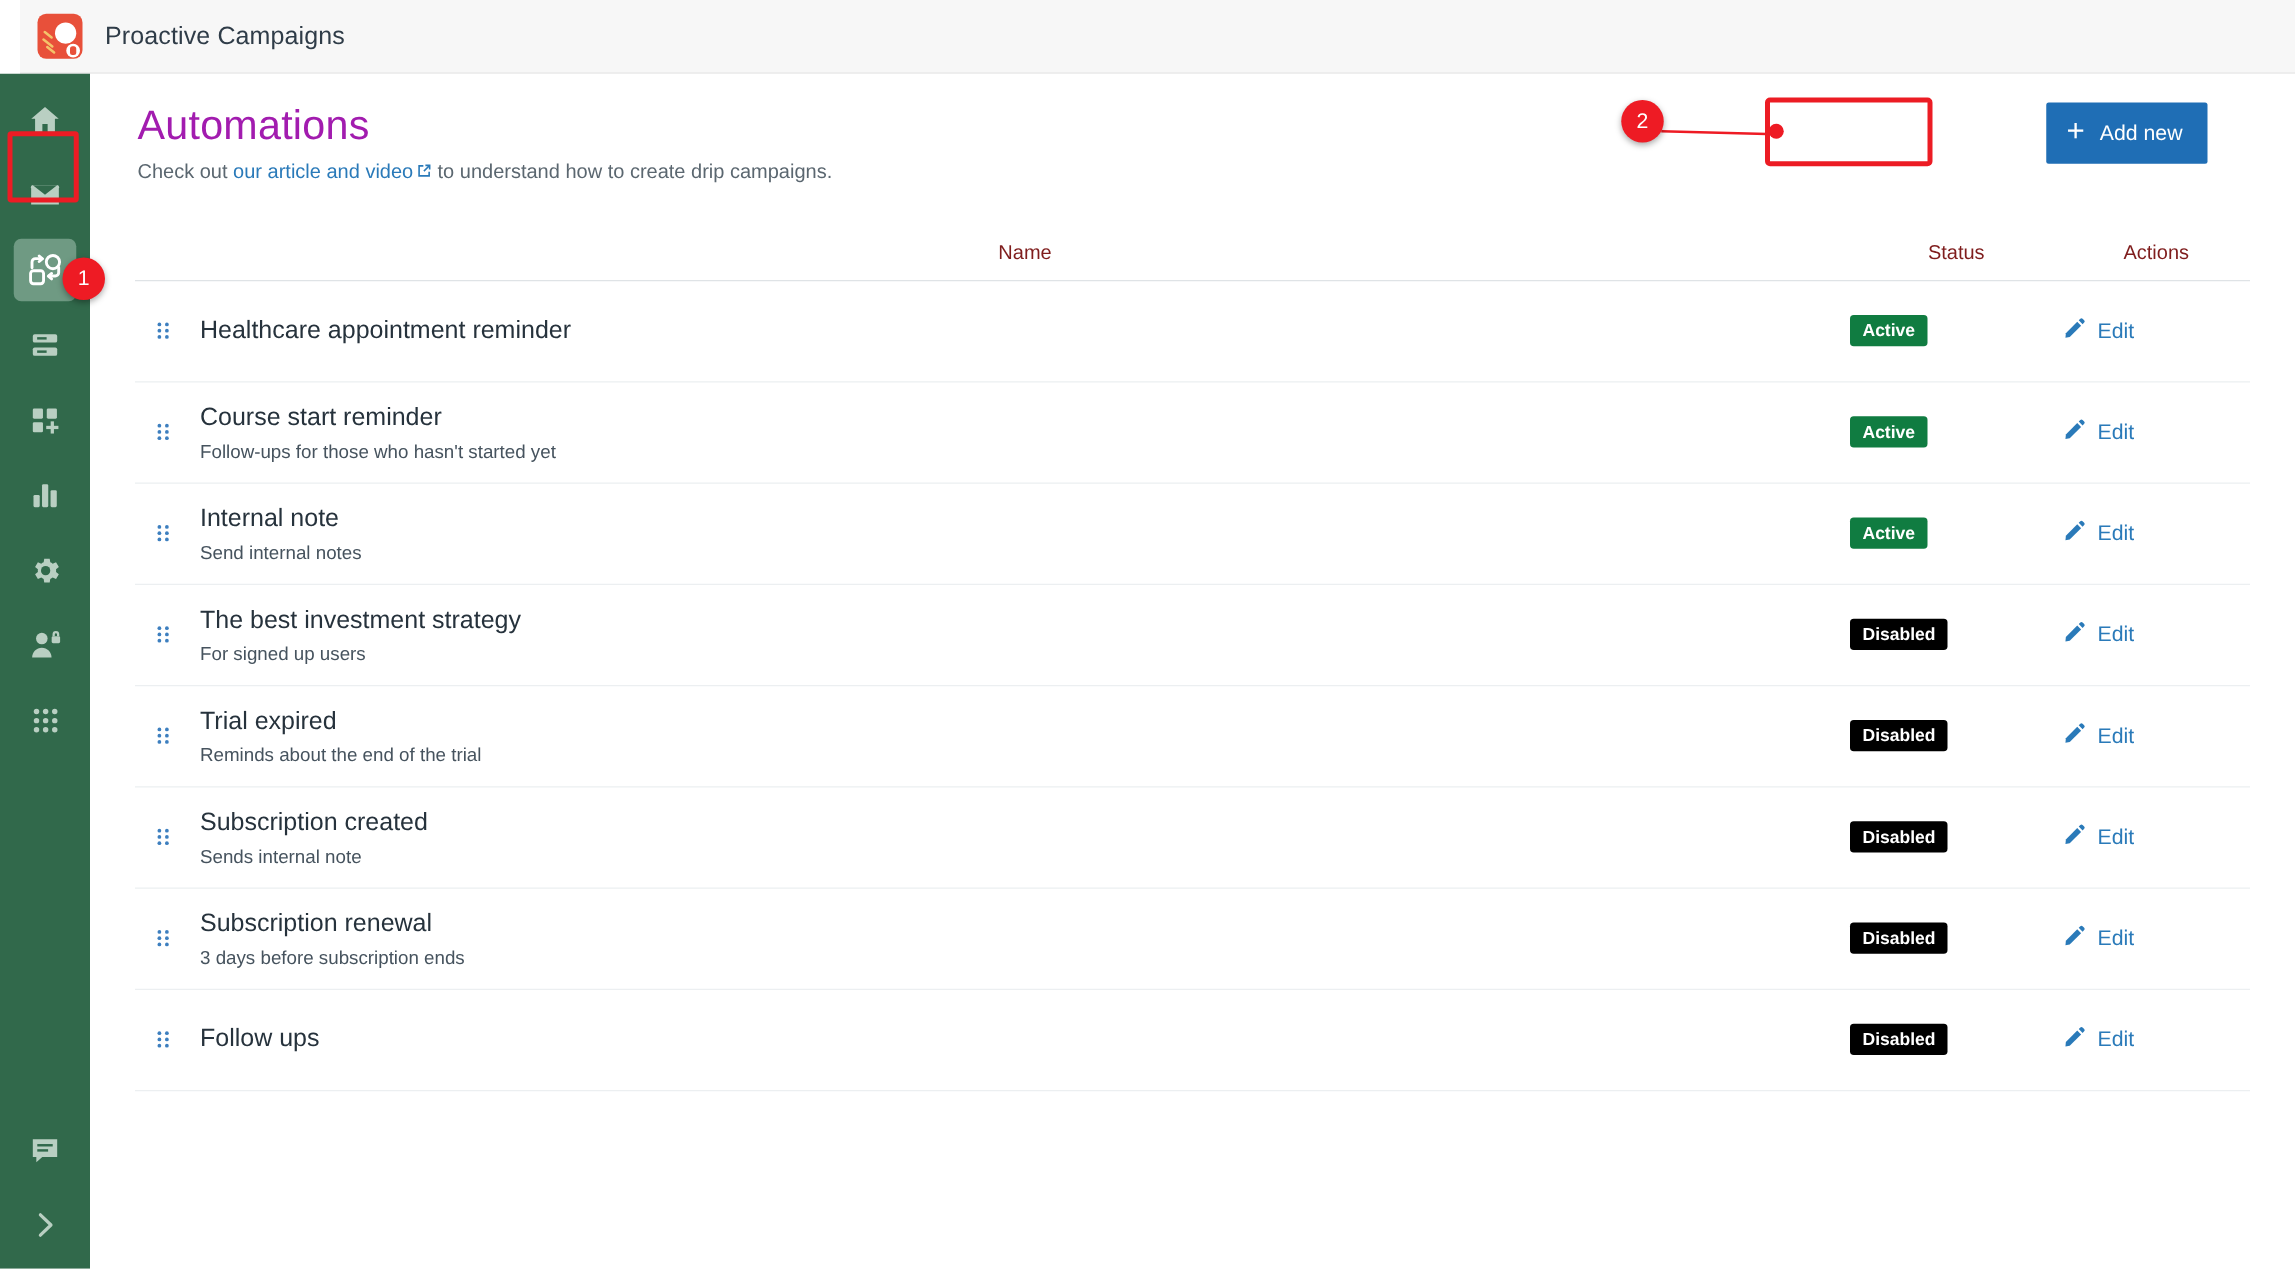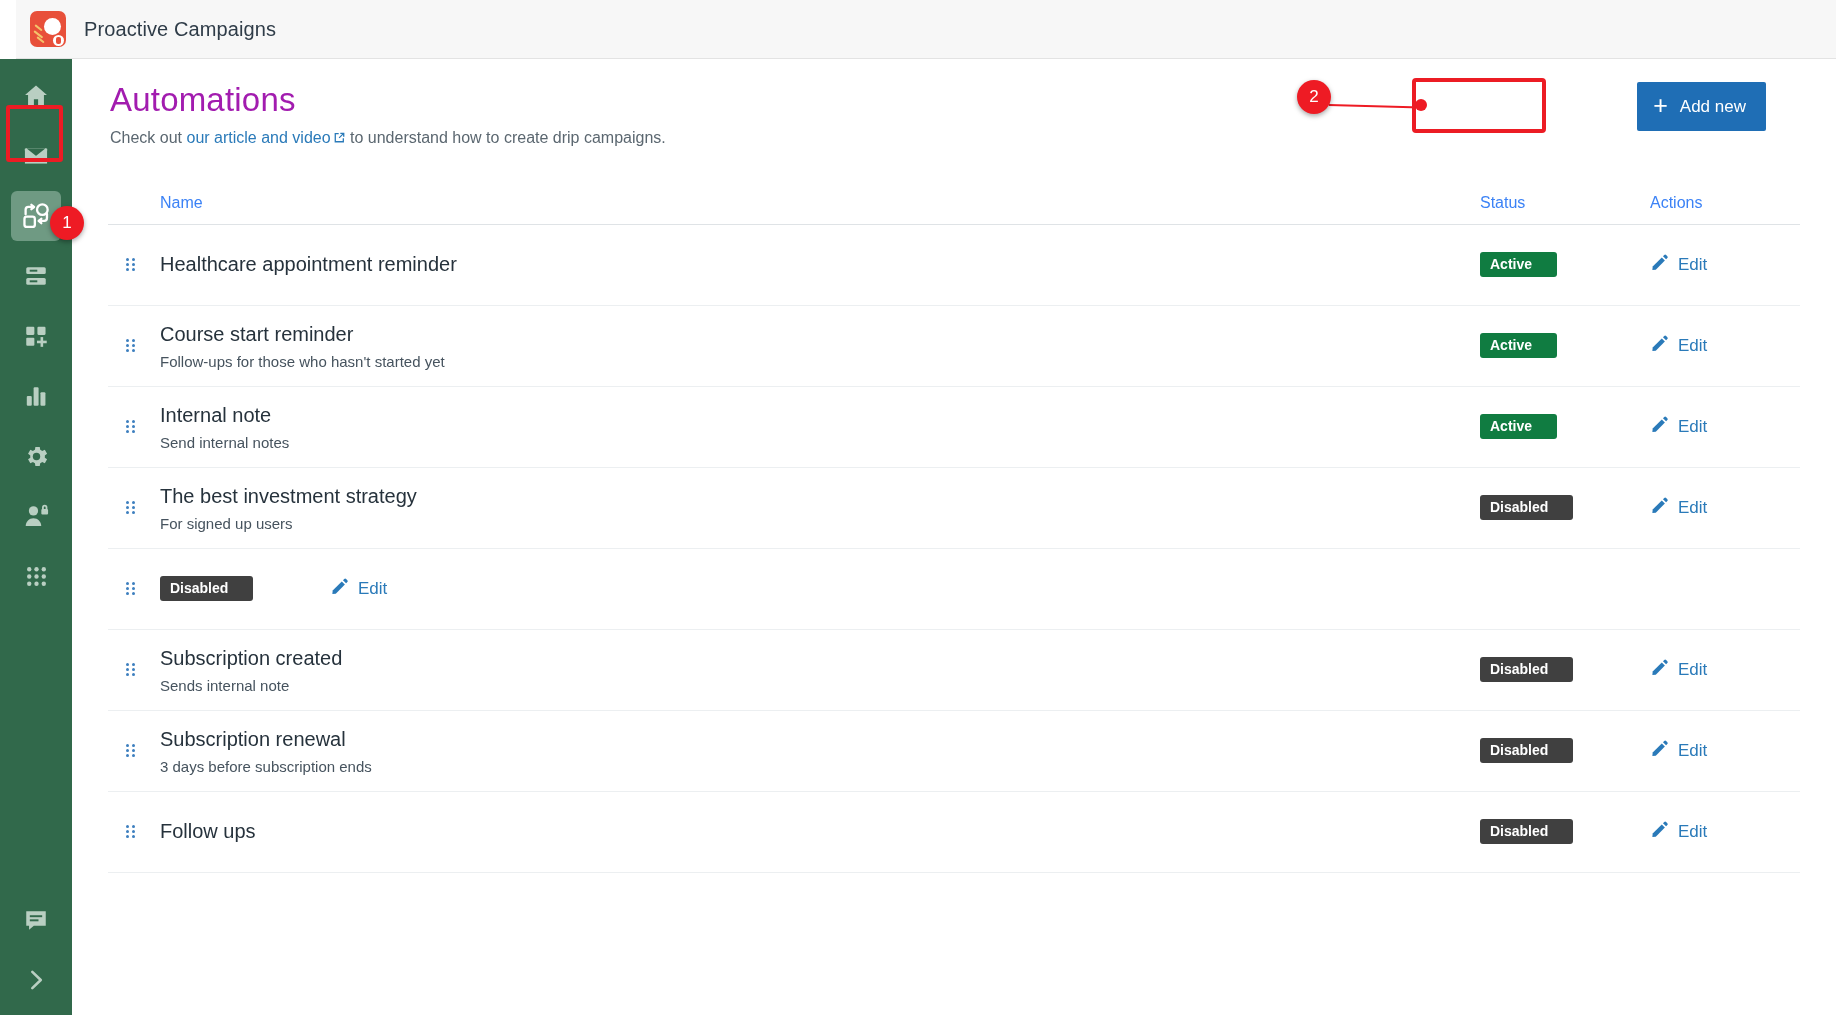--- a/index.html
+++ b/index.html
@@ -220,21 +220,22 @@
   .table {
     margin: 42px 36px 0 36px;
     width: 1692px;
   }
   .t-head {
     display: flex;
     align-items: flex-end;
     padding: 0 0 12px 0;
     border-bottom: 1px solid #dfe3e6;
     font-size: 16px;
-    color: #3b82f6;
+    color: #7f1d1d;
+    text-align: center;
   }
   .col-drag   { width: 52px; flex: 0 0 52px; }
   .col-name   { flex: 1 1 auto; }
   .col-status { width: 170px; flex: 0 0 170px; }
   .col-action { width: 150px; flex: 0 0 150px; }
 
   .t-row {
     display: flex;
     align-items: center;
     min-height: 81px;
@@ -260,29 +261,29 @@
     color: #26323c;
     line-height: 1.25;
   }
   .row-desc {
     font-size: 15px;
     color: #46535e;
     margin-top: 6px;
   }
   .badge {
     display: inline-block;
-    padding: 5px 25px 6px 10px;
+    padding: 5px 10px 6px 10px;
     border-radius: 3px;
     font-size: 14px;
     font-weight: bold;
     color: #ffffff;
     line-height: 1;
   }
   .badge.active   { background: #107c41; }
-  .badge.disabled { background: #404040; }
+  .badge.disabled { background: #000000; }
   .edit-link {
     display: inline-flex;
     align-items: center;
     gap: 9px;
     color: #2a7ab9;
     font-size: 17px;
     text-decoration: none;
     cursor: pointer;
   }
 </style>
@@ -532,20 +533,24 @@
             <div class="col-drag">
               <div class="drag-handle">
                 <i></i>
                 <i></i>
                 <i></i>
                 <i></i>
                 <i></i>
                 <i></i>
               </div>
             </div>
+            <div class="col-name">
+              <div class="row-name">Trial expired</div>
+              <div class="row-desc">Reminds about the end of the trial</div>
+            </div>
             <div class="col-status"><span class="badge disabled">Disabled</span></div>
             <div class="col-action"><a class="edit-link" href="#">
                 <span><svg width="19" height="19" viewBox="0 0 24 24">
                     <path d="M3.4 17.1L14.9 5.6l3.9 3.9L7.3 21 3 21.6z" fill="#2a7ab9"></path>
                     <path d="M16.4 4.1l1.6-1.6a1.6 1.6 0 0 1 2.3 0l1.6 1.6a1.6 1.6 0 0 1 0 2.3L20.3 8z" fill="#2a7ab9"></path>
                   </svg></span>
                 <span>Edit</span>
               </a></div>
           </div>
           <div class="t-row">

